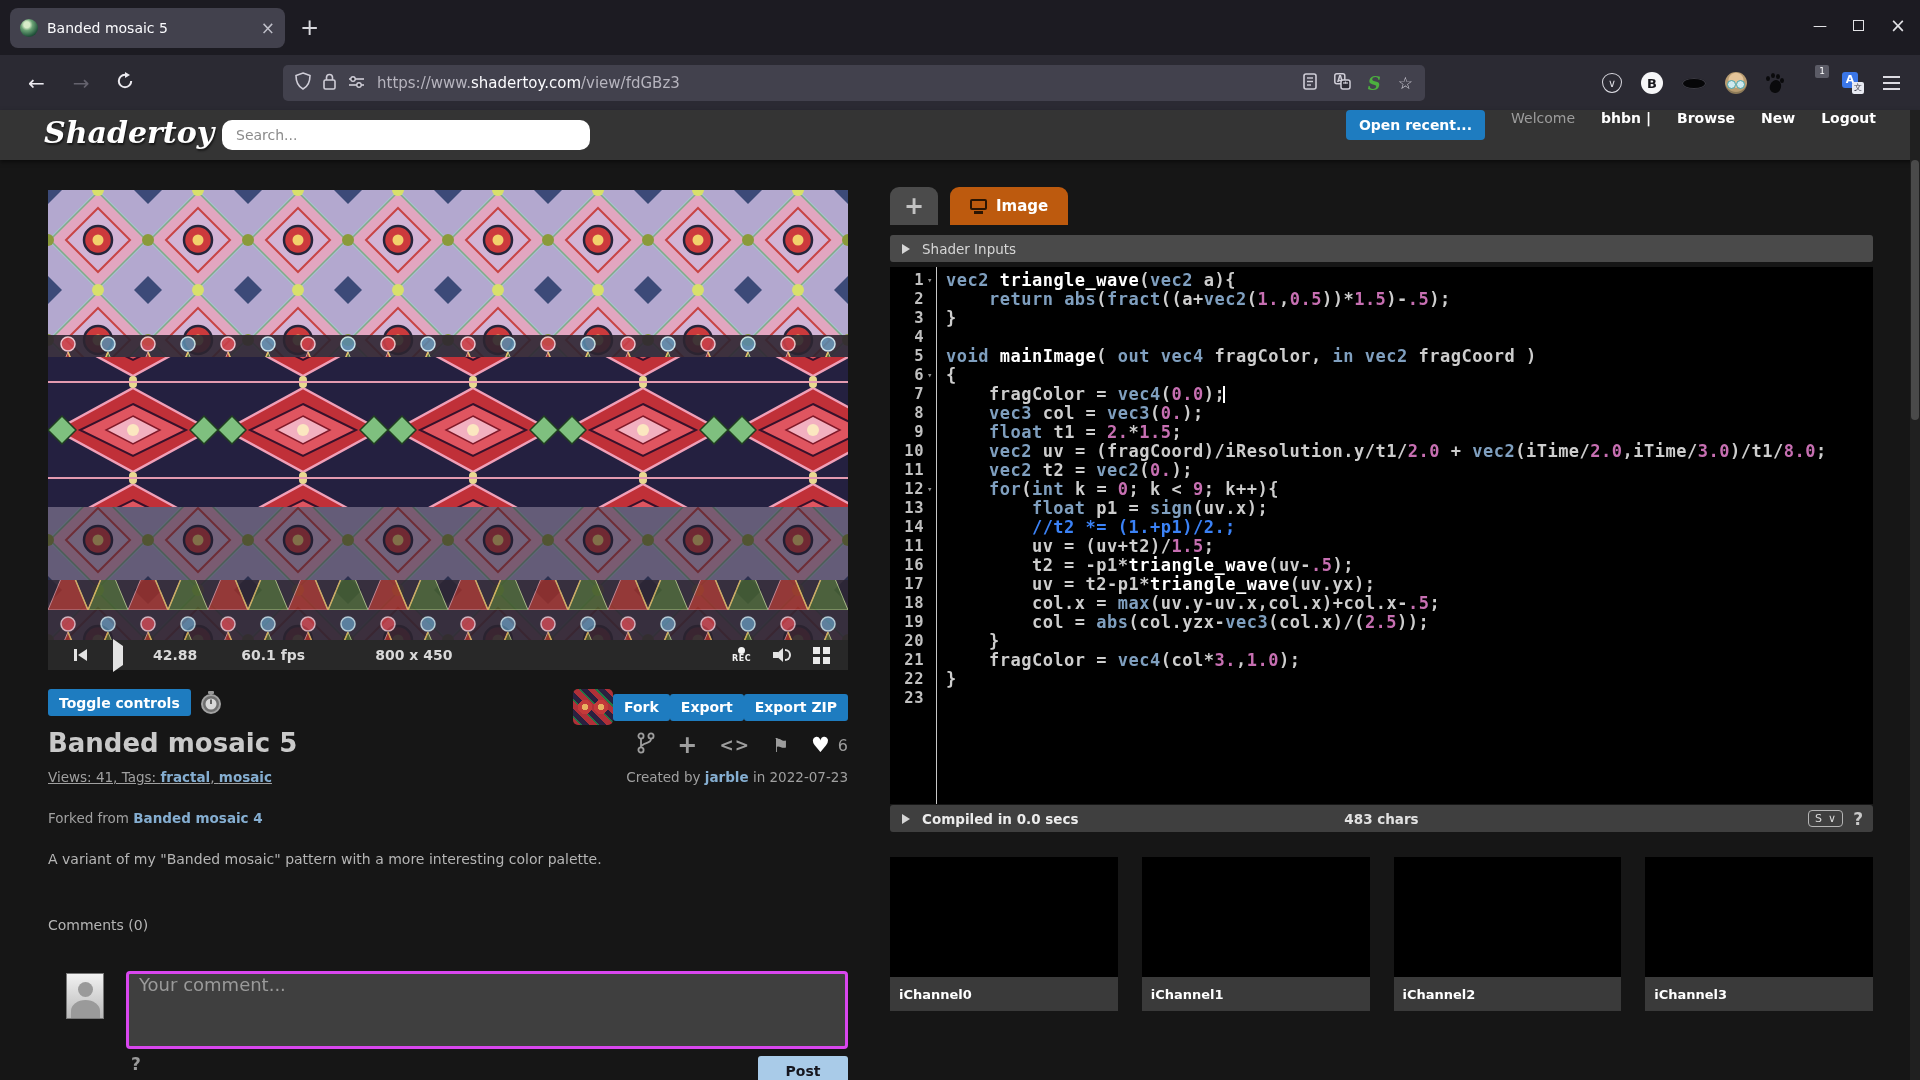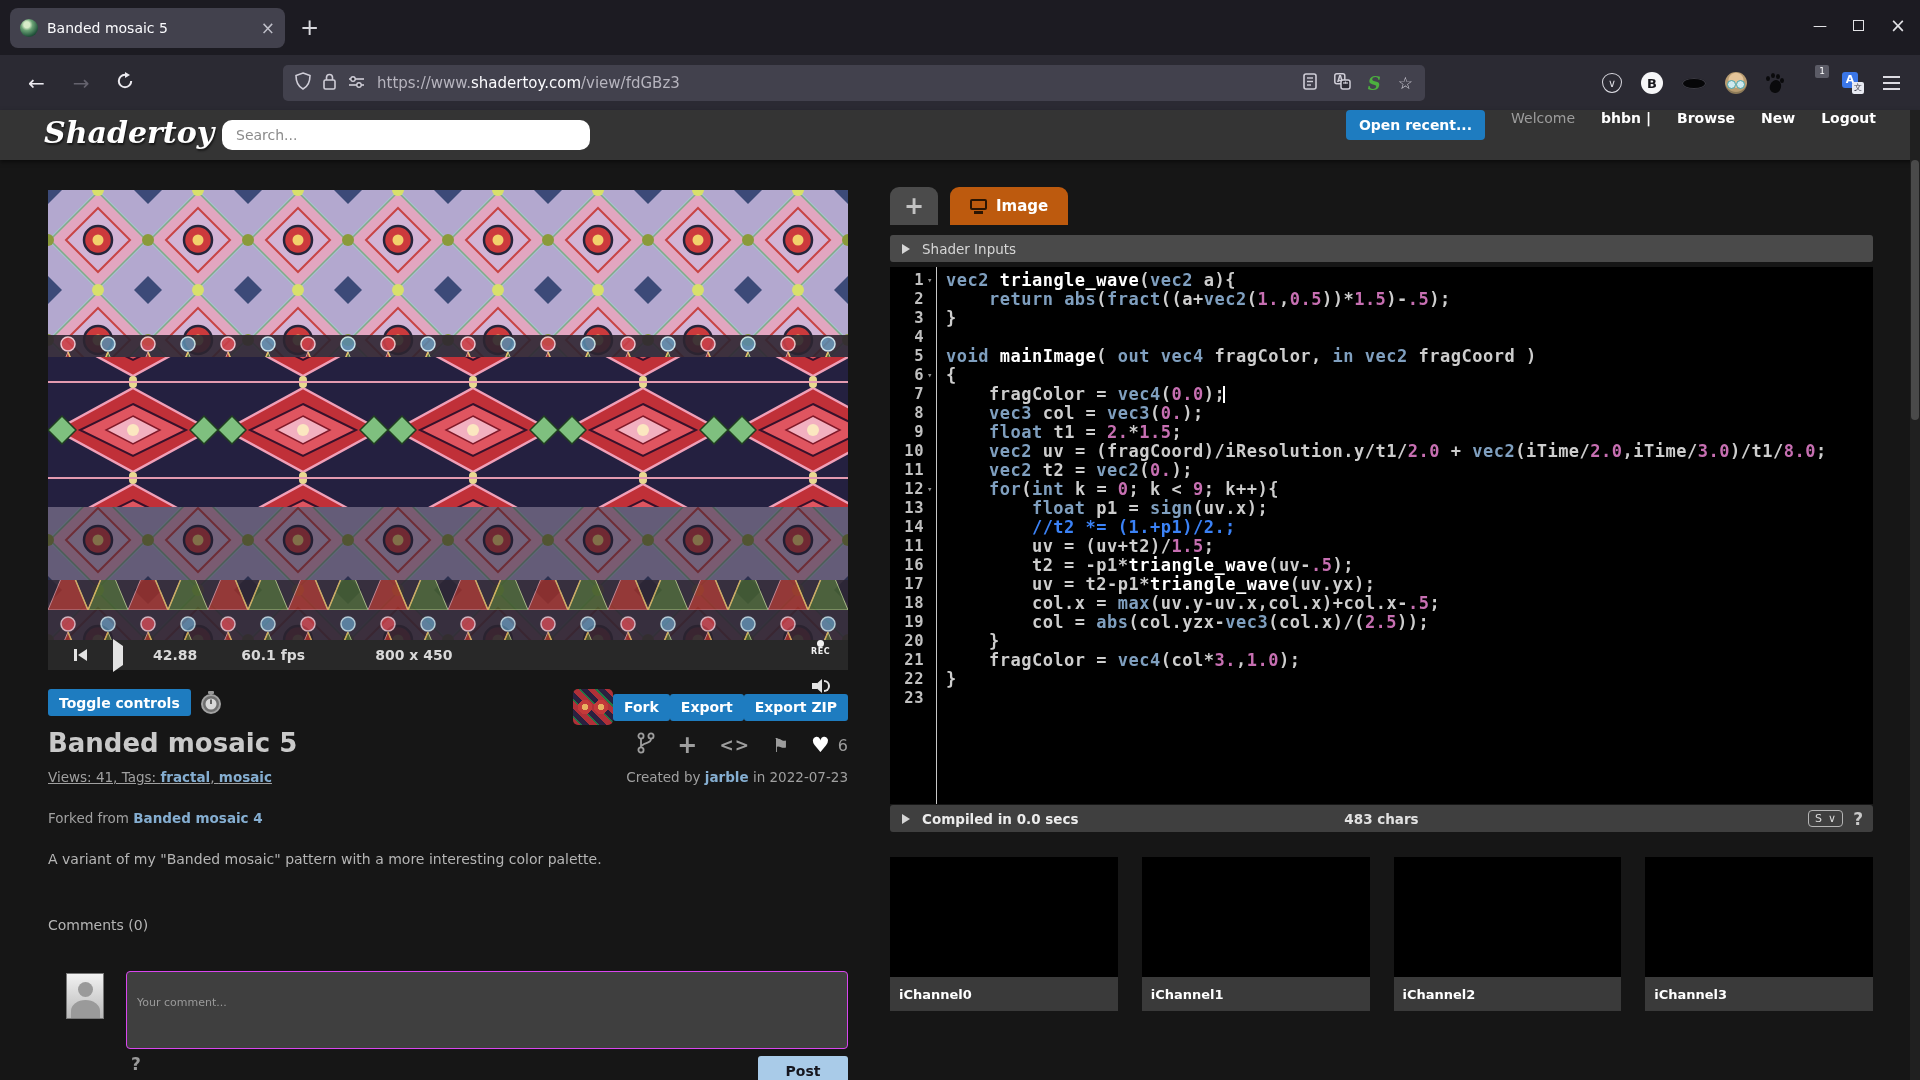--- a/index.html
+++ b/index.html
@@ -79,21 +79,21 @@
   .canvas-wrap { position:absolute; left:48px; top:190px; width:800px; height:450px; background:#1e2340; overflow:hidden; }
   .player-bar { position:absolute; left:48px; top:640px; width:800px; height:30px; background:#282828;
                 display:flex; align-items:center; color:#d9d9d9; }
   .pb-icon { margin-left:26px; }
   .pb-rewind { display:flex; align-items:center; gap:1px; }
   .pb-rewind .bar { width:3px; height:12px; background:#e3e3e3; }
   .tri-left { width:0; height:0; border-top:6px solid transparent; border-bottom:6px solid transparent; border-right:9px solid #e3e3e3; }
   .tri-right { width:0; height:0; border-top:7px solid transparent; border-bottom:7px solid transparent; border-left:10px solid #e3e3e3; }
   .pb-text { font-size:14px; font-weight:bold; color:#d9d9d9; }
   .pb-time { margin-left:30px; } .pb-fps { margin-left:44px; } .pb-res { margin-left:70px; }
-  .pb-right { position:absolute; right:0; top:0; height:30px; display:flex; align-items:center; gap:22px; padding-right:18px;flex-direction:column; }
+  .pb-right { position:absolute; right:0; top:0; height:30px; display:flex; align-items:center; gap:22px; padding-right:18px; }
   .rec { display:flex; flex-direction:column; align-items:center; line-height:1; }
   .rec .dot { width:7px; height:7px; border-radius:50%; background:#f2f2f2; margin-bottom:1px; }
   .rec .txt { font-size:8px; font-weight:bold; color:#f2f2f2; letter-spacing:.5px; }
   .speaker { position:relative; width:18px; height:16px; }
   .speaker .body { position:absolute; left:0; top:5px; width:5px; height:6px; background:#e3e3e3; }
   .speaker .cone { position:absolute; left:2px; top:1px; width:0; height:0;
                    border-top:7px solid transparent; border-bottom:7px solid transparent; border-right:8px solid #e3e3e3; }
   .speaker .wave { position:absolute; left:12px; top:2px; width:6px; height:12px;
                    border:2px solid #e3e3e3; border-left:none; border-radius:0 8px 8px 0; }
   .fullscreen { display:grid; grid-template-columns:7px 7px; grid-template-rows:7px 7px; gap:3px; }
@@ -124,21 +124,21 @@
   a.blue { color:#85aed1; text-decoration:none; font-weight:bold; }
   .forked-row { position:absolute; left:48px; top:810px; font-size:13.5px; color:#a0a0a0; }
   .desc-row { position:absolute; left:48px; top:851px; width:800px; font-size:14px; color:#b5b5b5; }
   .comments-h { position:absolute; left:48px; top:917px; font-size:14px; color:#b5b5b5; }
 
   .cmt-avatar { position:absolute; left:66px; top:973px; width:38px; height:46px;
                 background:linear-gradient(#f2f2f2, #b9b9b9); border:1px solid #777; position:absolute; overflow:hidden; }
   .cmt-avatar .head { position:absolute; left:11px; top:8px; width:15px; height:15px; border-radius:50%; background:#9a9a9a; }
   .cmt-avatar .bust { position:absolute; left:4px; top:26px; width:29px; height:22px; border-radius:50% 50% 0 0; background:#9a9a9a; }
   .cmt-box { position:absolute; left:126px; top:971px; width:722px; height:78px; background:#3f3f3f;
-             border:1px solid #d946ef; border-radius:4px; color:#ddd; font-size:11px; padding:24px 10px;
+             border:3px solid #d946ef; border-radius:4px; color:#ddd; font-size:18px; padding:0 10px;
              resize:none; font-family:"DejaVu Sans", sans-serif; }
   .cmt-box::placeholder { color:#9a9a9a; }
   .cmt-help { position:absolute; left:131px; top:1054px; color:#9a9a9a; font-weight:bold; font-size:17px; }
   .post-btn { position:absolute; left:758px; top:1056px; width:90px; height:30px; background:#a9cbe8;
               color:#16161e; font-weight:bold; font-size:14px; border:none; border-radius:3px;
               font-family:"DejaVu Sans", sans-serif; }
 
   
   .ed-tabs { position:absolute; left:890px; top:187px; height:38px; display:flex; gap:12px; align-items:flex-end; }
   .tab-plus { width:48px; height:38px; background:#4b4b4b; border-radius:9px 9px 0 0; color:#c2c2c2;

